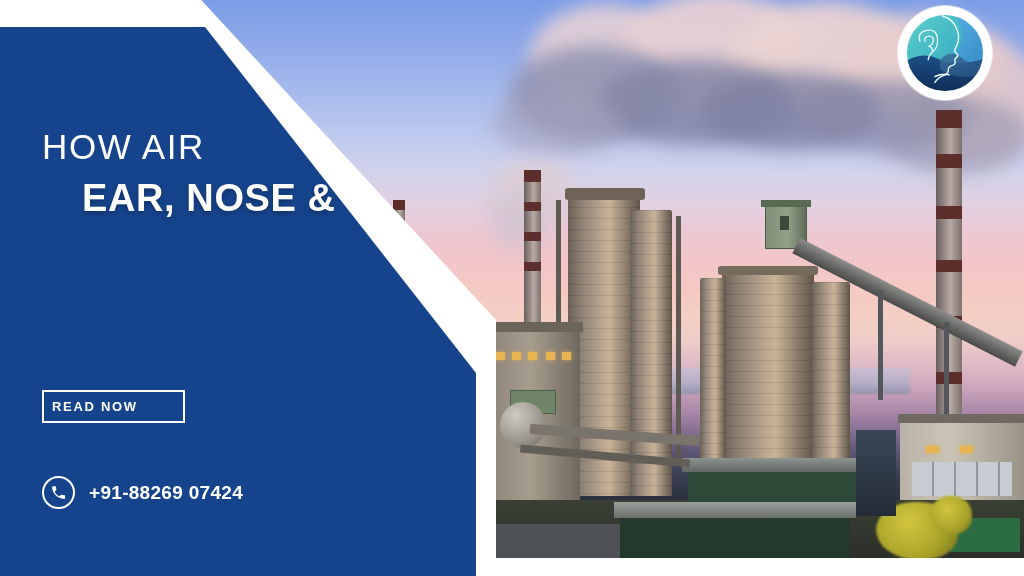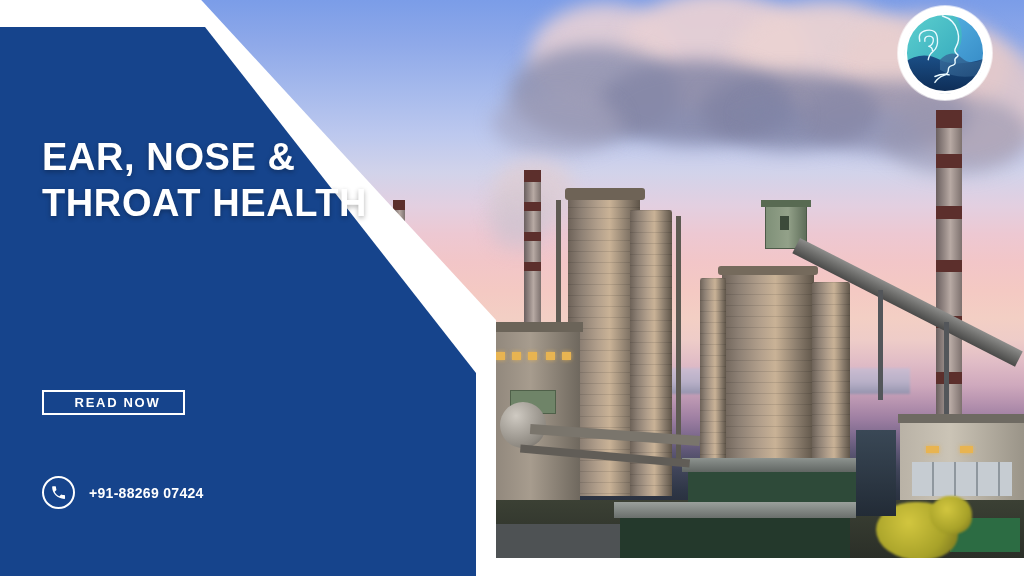--- a/index.html
+++ b/index.html
@@ -158,28 +158,28 @@
   .headline-bold{
     color:#ffffff;
     font-size:38px;
     line-height:46px;
     font-weight:700;
     letter-spacing:.6px;
     text-transform:uppercase;
     white-space:nowrap;
     text-shadow:0 2px 5px rgba(0,0,0,.30);
   }
-  .headline-bold-wrap{ margin-top:8px; }
+  .headline-bold-wrap{ margin-top:8px;margin-left:40px; }
 
   .read-btn{
     position:absolute;
     left:42px; top:390px;
-    width:143px; height:25px;
+    width:143px; height:33px;
     border:2px solid #ffffff;
-    display:flex; align-items:center; justify-content:center;
+    display:flex; align-items:center; 
     background:transparent;
     cursor:pointer;
     padding-left:8px;
   }
   .read-btn span{
     color:#ffffff;
     font-size:13px;
     font-weight:700;
     letter-spacing:1.7px;
     text-transform:uppercase;
@@ -193,21 +193,21 @@
   .phone-circle{
     width:33px; height:33px;
     border:2px solid #ffffff;
     border-radius:50%;
     display:flex; align-items:center; justify-content:center;
     flex:0 0 auto;
   }
   .phone-circle svg{ width:17px; height:17px; display:block; }
   .phone-num{
     color:#ffffff;
-    font-size:14px;
+    font-size:19px;
     font-weight:700;
     letter-spacing:.3px;
     white-space:nowrap;
   }
 
   
   .logo{
     position:absolute;
     left:898px; top:6px;
     width:94px; height:94px;
@@ -326,23 +326,23 @@
     </div>
   </div>
 
   <div class="photo-bottom-white"></div>
 
   <div class="panel-white"></div>
 
   <div class="panel-blue"></div>
 
   <div class="content">
+    <div class="headline-light">HOW AIR</div>
     <div class="headline-bold-wrap">
       <div class="headline-bold">EAR, NOSE &amp;</div>
-      <div class="headline-bold">THROAT HEALTH</div>
     </div>
   </div>
 
   <div class="read-btn">
     <span>READ NOW</span>
   </div>
 
   <div class="phone-row">
     <div class="phone-circle">
       <svg viewBox="0 0 24 24" aria-hidden="true">

